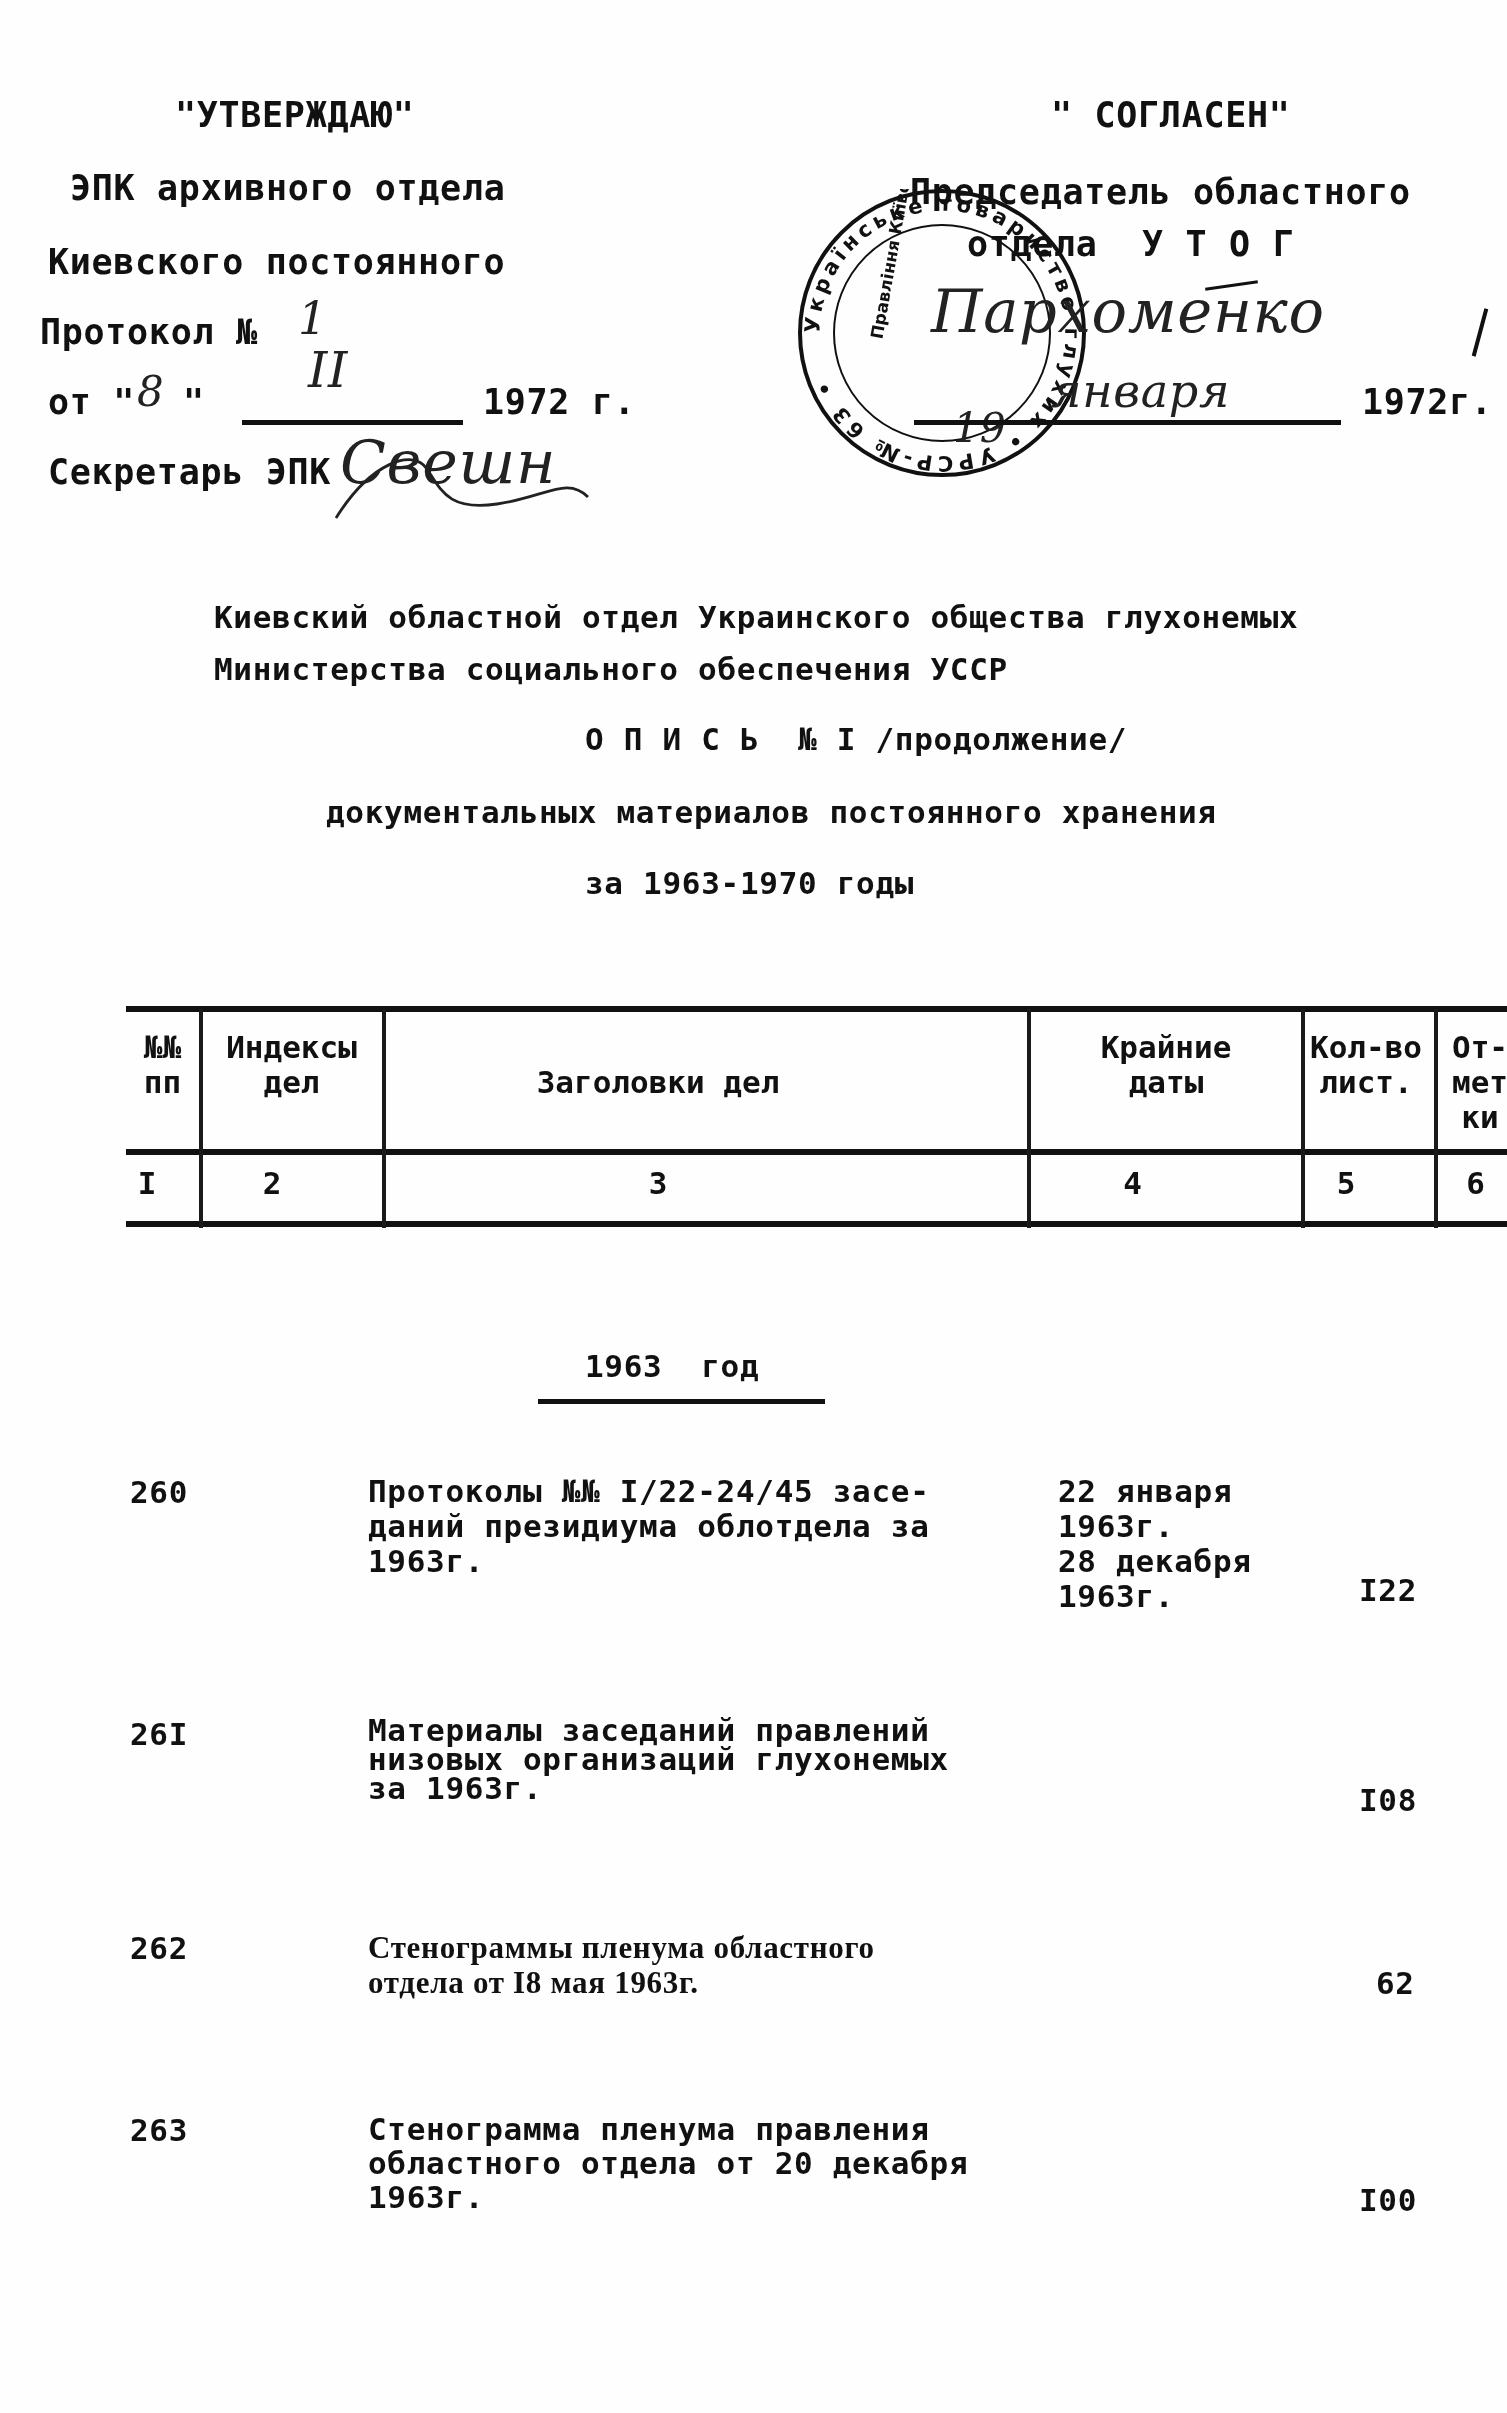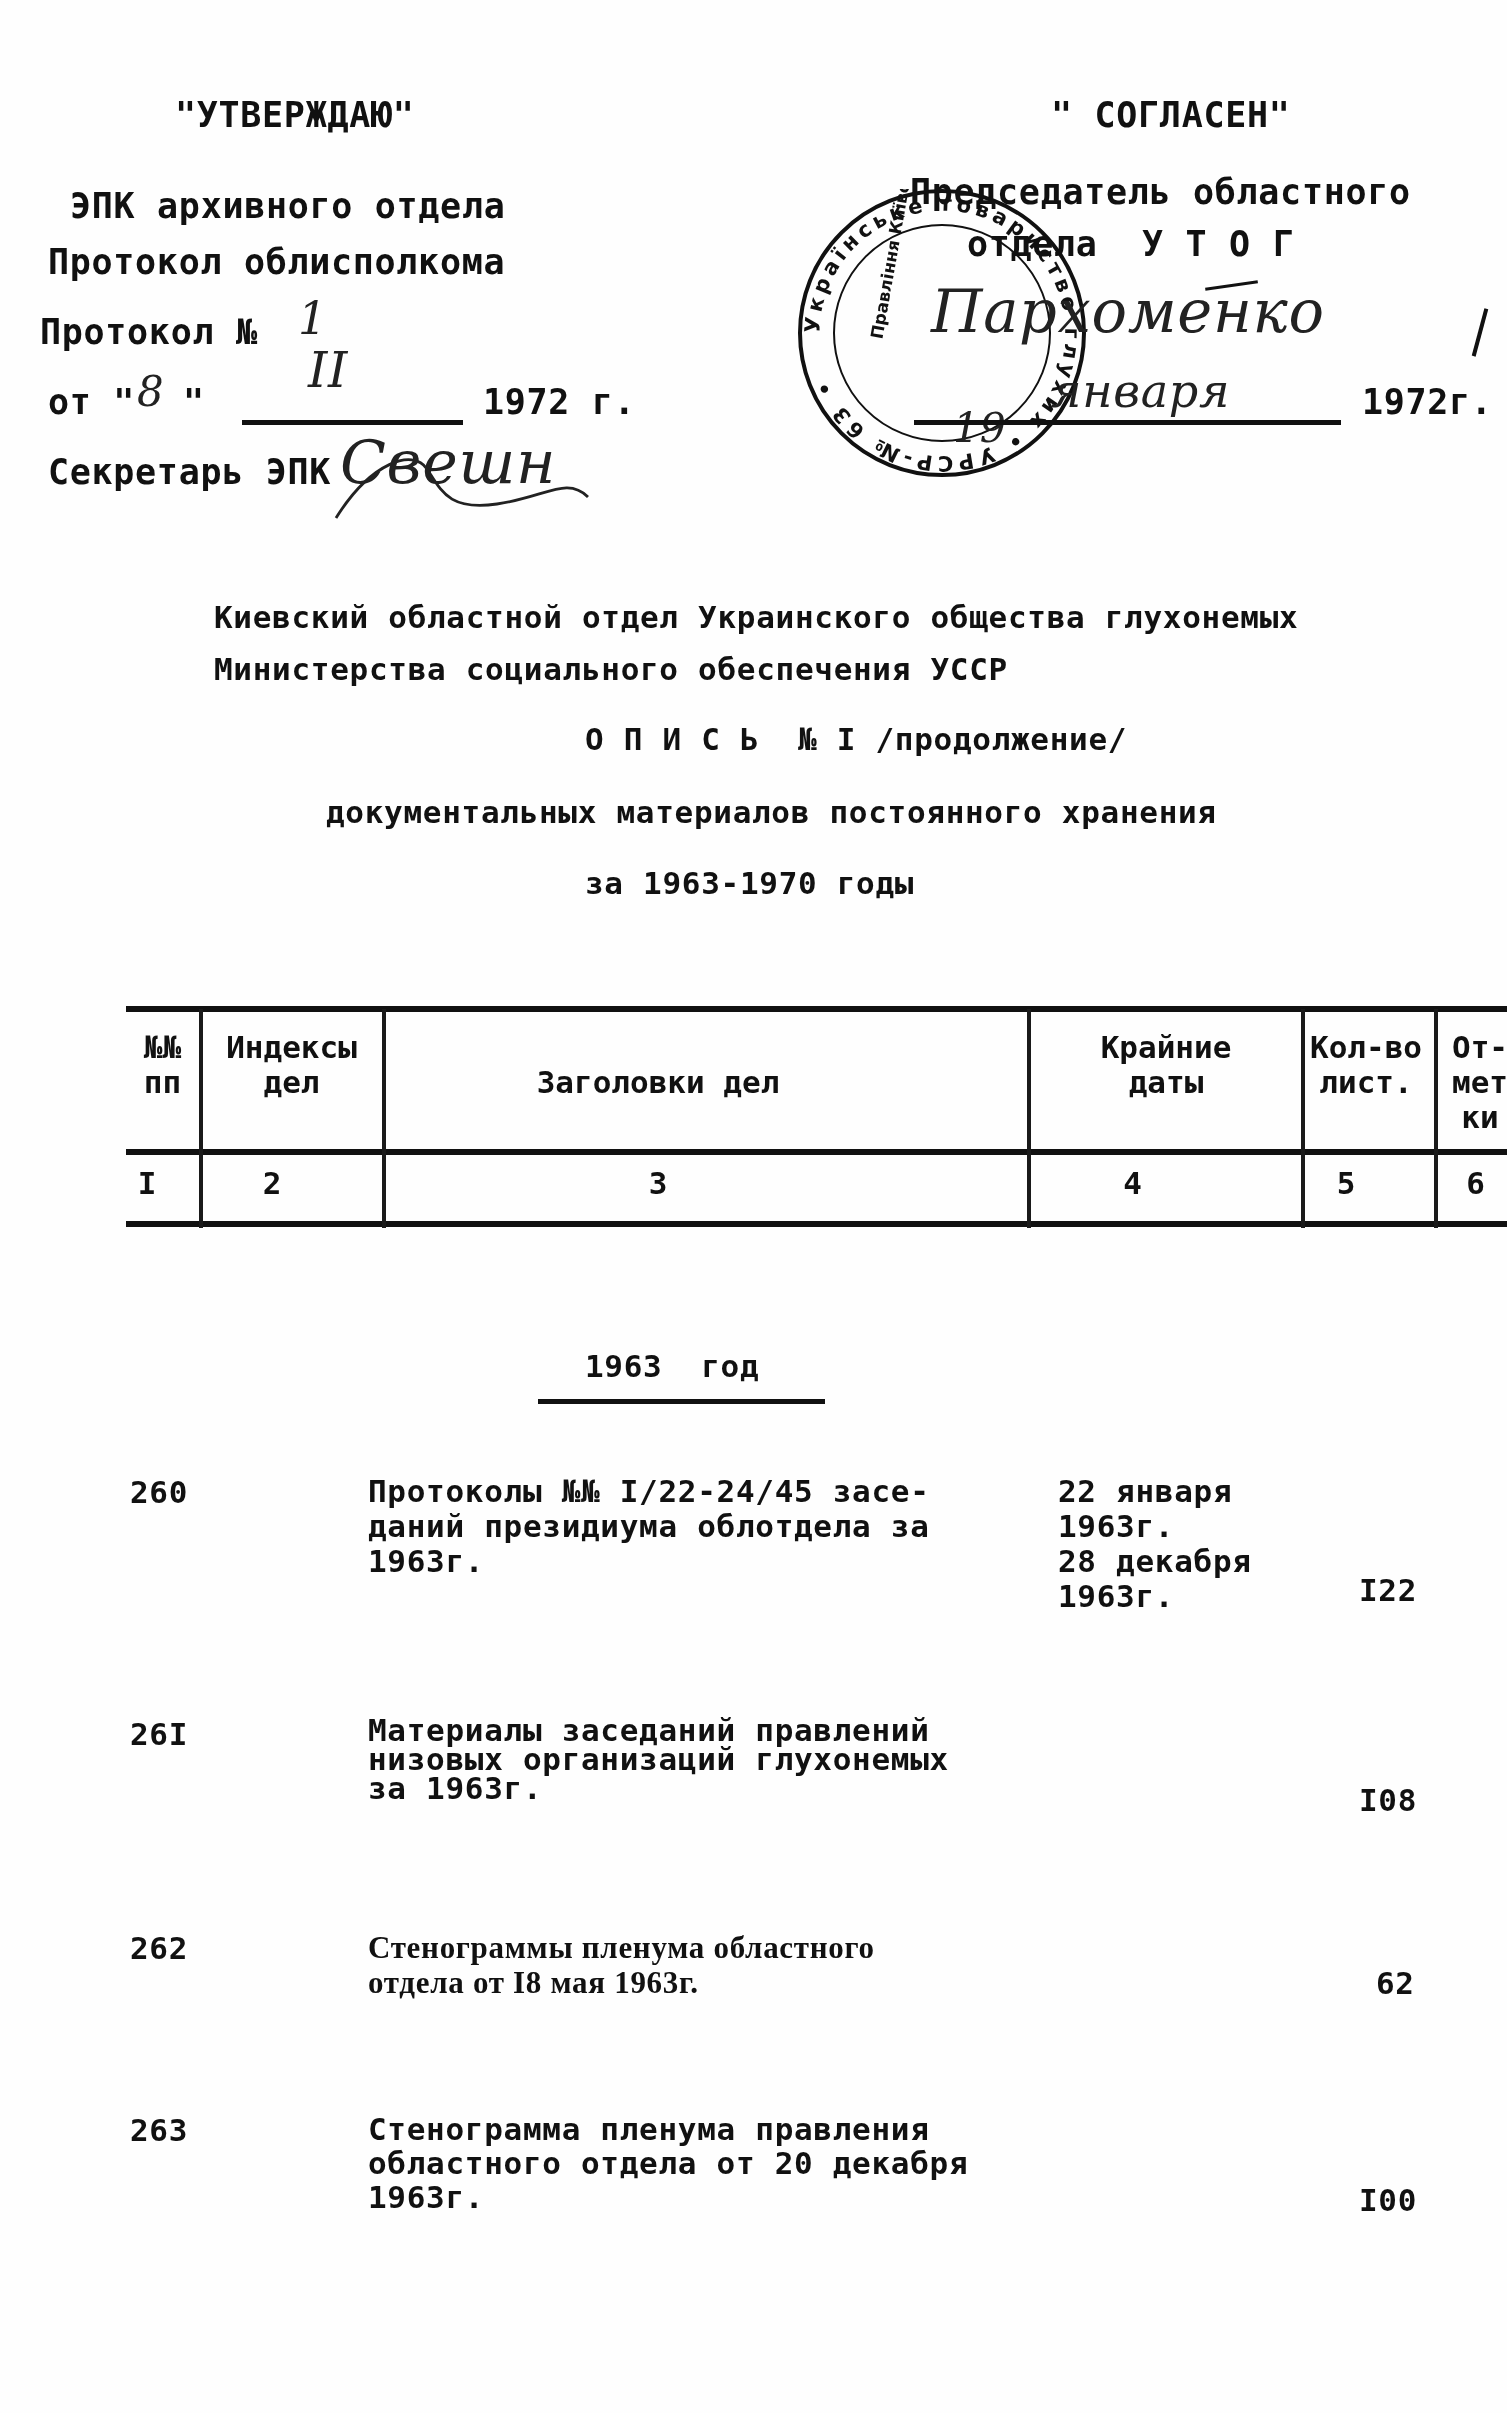--- a/index.html
+++ b/index.html
@@ -14,22 +14,22 @@
   .stamp { position:absolute; border-radius:50%; border:4.2px solid #111; }
   .stamp-inner { position:absolute; border-radius:50%; border:2.1px solid #111; }
   .cell { position:absolute; text-align:center; font-weight:bold; font-size:31px; line-height:35px; white-space:pre; }
   .sig { position:absolute; }
 </style>
 </head>
 <body>
 
 <div>
   <div class="t big" style="left:175px;top:95px;">"УТВЕРЖДАЮ"</div>
-  <div class="t big" style="left:70px;top:186px;text-align:right;">ЭПК архивного отдела</div>
-  <div class="t big" style="left:48px;top:242px;">Протокол облисполкома</div>
+  <div class="t big" style="left:70px;top:168px;text-align:right;">ЭПК архивного отдела</div>
+  <div class="t big" style="left:48px;top:242px;">Киевского постоянного</div>
   <div class="t big" style="left:40px;top:312px;">Протокол №</div>
   <div class="t big hand" style="left:298px;top:298px;font-size:45px;">1</div>
   <div class="t big" style="left:48px;top:382px;">от "</div>
   <div class="t big hand" style="left:137px;top:371px;font-size:42px;">8</div>
   <div class="t big" style="left:183px;top:382px;">"</div>
   <div class="t big hand" style="left:308px;top:350px;font-size:49px;">II</div>
   <div class="line" style="left:242px;top:420px;width:221px;height:4.9px;"></div>
   <div class="t big" style="left:483px;top:382px;">1972 г.</div>
   <div class="t big" style="left:48px;top:452px;">Секретарь ЭПК</div>
   <div class="t hand" style="left:340px;top:431px;font-size:60px;line-height:63px;">Свешн</div>

